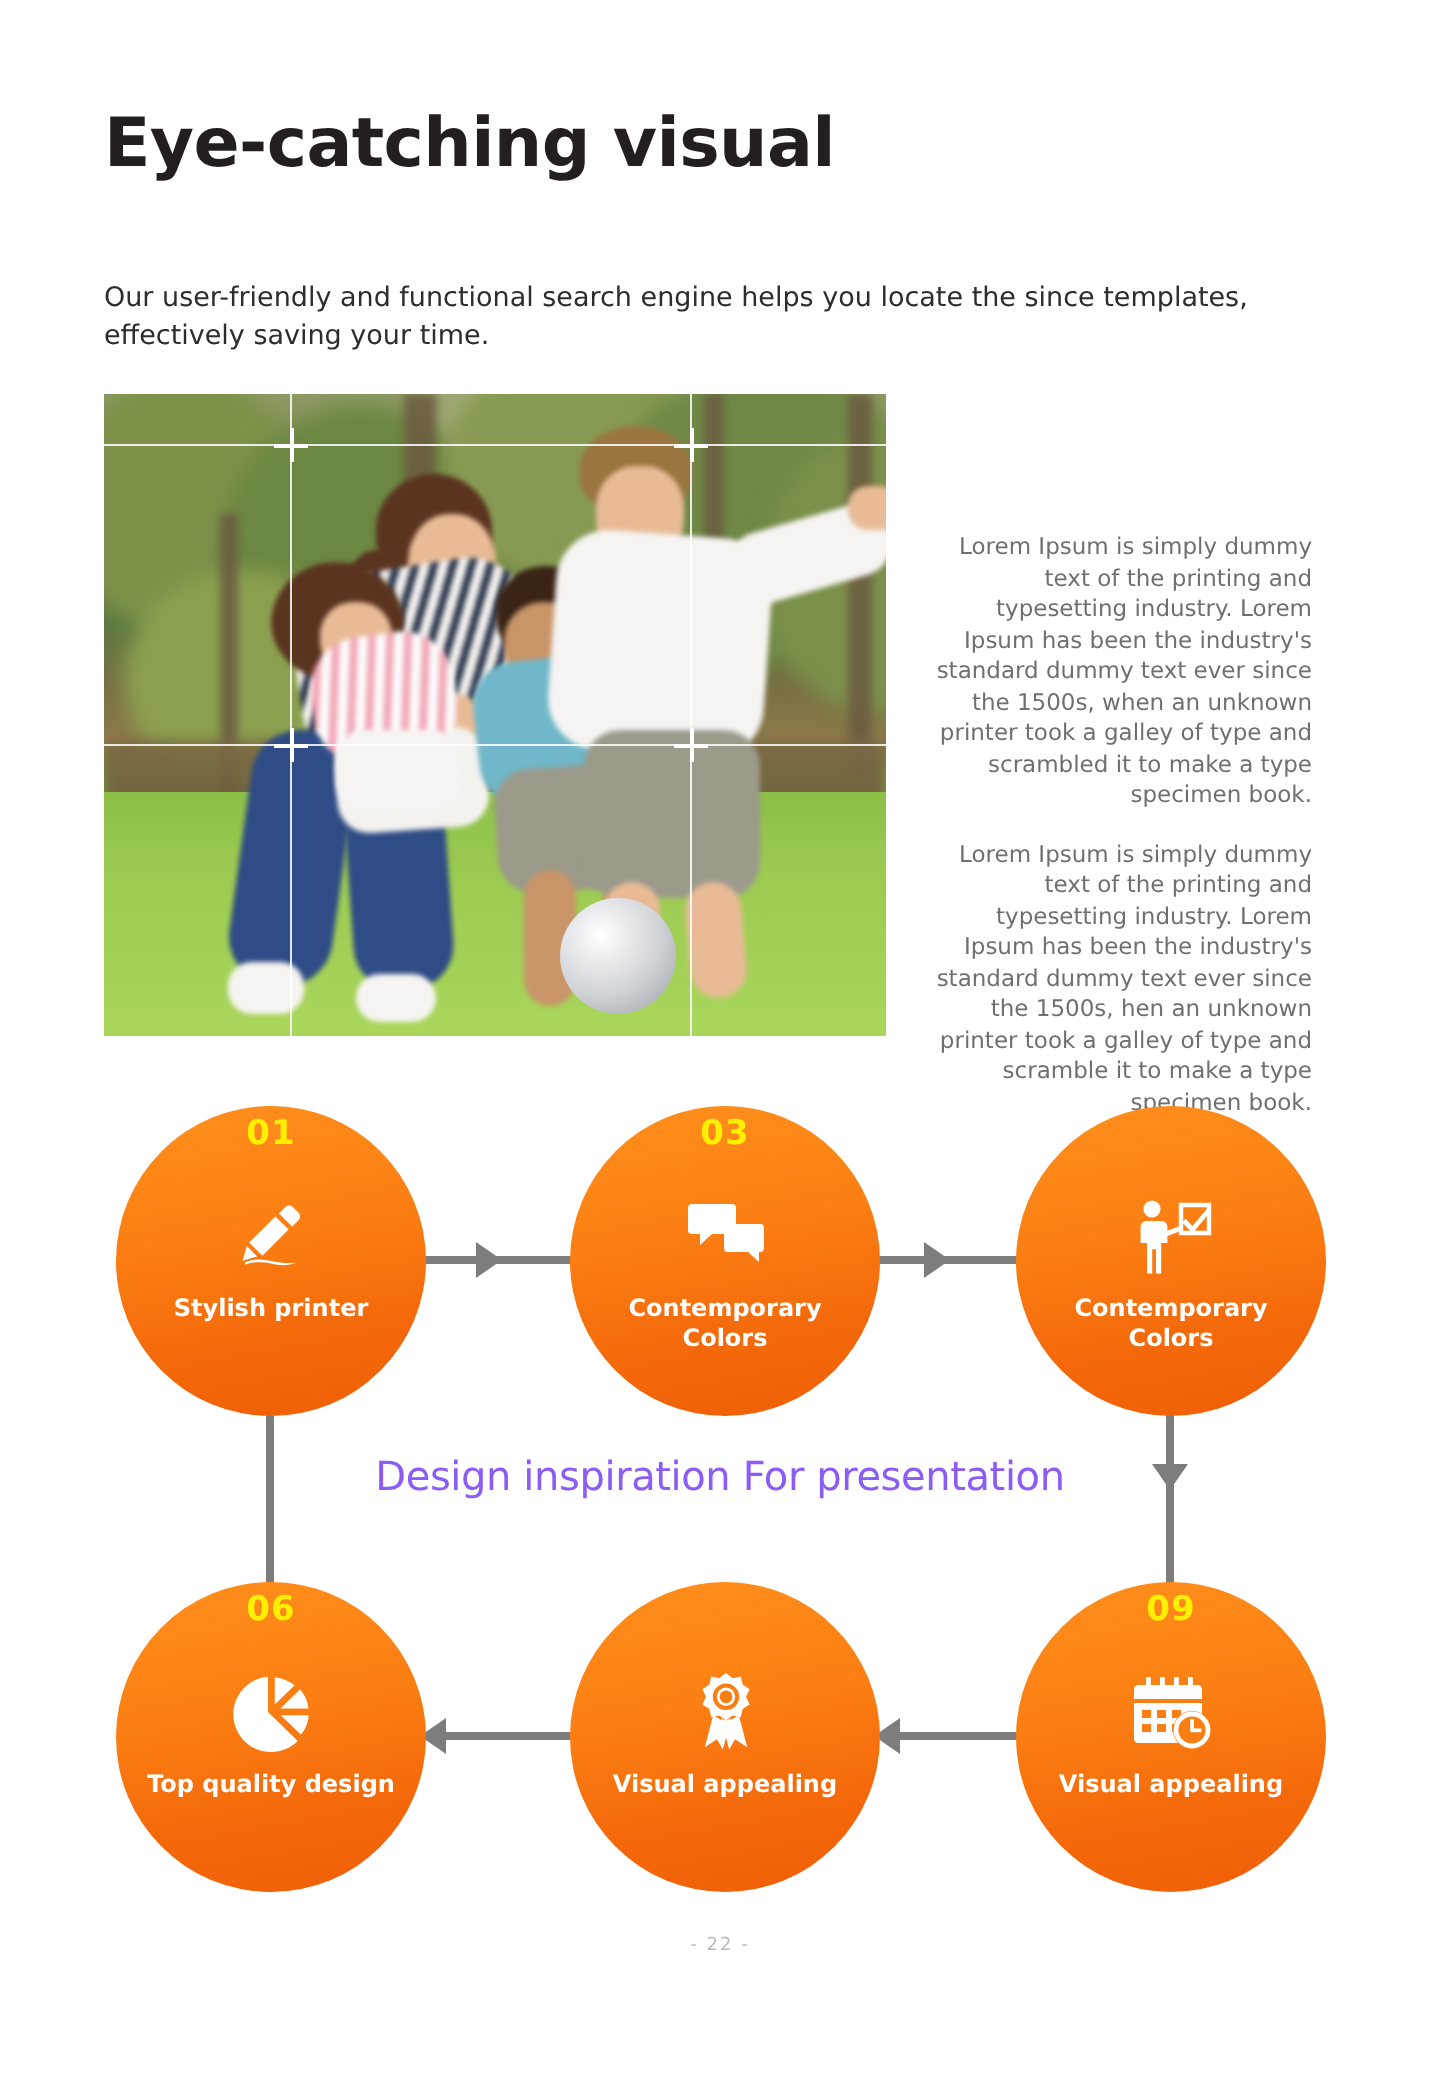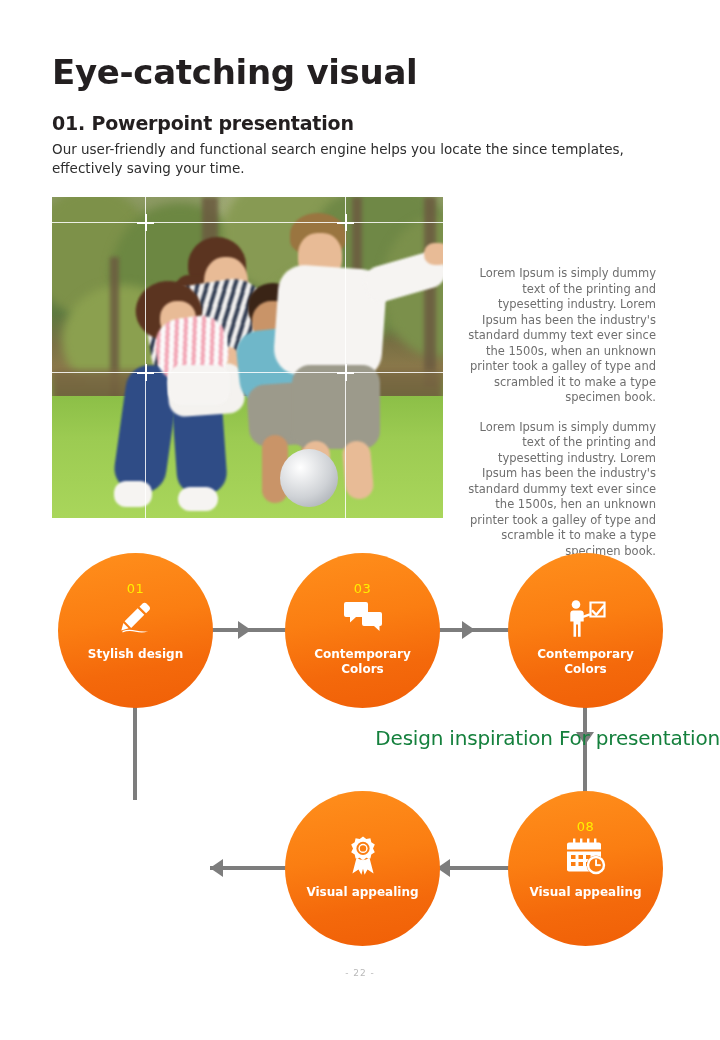--- a/index.html
+++ b/index.html
@@ -199,24 +199,24 @@
     width: 155px;
     height: 155px;
     border-radius: 50%;
     background: linear-gradient(170deg, #ff8f1c 0%, #fb7e12 42%, #f4690b 72%, #f05f07 100%);
     color: #ffffff;
     text-align: center;
     z-index: 3;
   }
   .node .num {
     position: absolute;
-    top: 28px;
+    top: 4px;
     left: 0; right: 0;
-    font-size: 13px;
-    font-weight: 400;
+    font-size: 17px;
+    font-weight: 700;
     color: #ffef00;
     letter-spacing: .5px;
   }
   .node .ico {
     position: absolute;
     top: 44px;
     left: 0; right: 0;
     height: 42px;
     display: flex;
     align-items: center;
@@ -271,24 +271,24 @@
   .arrow.down {
     border-left: 9px solid transparent;
     border-right: 9px solid transparent;
     border-top: 13px solid #7d7d7d;
   }
 
   .center-caption {
     position: absolute;
     left: 0; right: 0;
     top: 186px;
-    text-align: right;
+    text-align: center;
     font-size: 20px;
     font-weight: 400;
-    color: #15803d;
+    color: #8b5cf6;
     letter-spacing: -0.2px;
     z-index: 4;
   }
 
   
   .page-num {
     position: absolute;
     left: 0; right: 0;
     top: 968px;
     text-align: center;
@@ -296,21 +296,20 @@
     color: #b9b9b9;
     letter-spacing: 1px;
   }
 </style>
 </head>
 <body>
 
 <div class="slide">
 
   <div class="page-title">Eye-catching visual</div>
-  <div class="section-title">01. Powerpoint presentation</div>
   <div class="section-sub">Our user-friendly and functional search engine helps you locate the since templates, effectively saving your time.</div>
 
   <div class="photo-wrap">
     <div class="photo">
 
       <div class="tree" style="left:-20px;  top:-10px;  width:120px; height:130px; background:#7d9149;"></div>
       <div class="tree" style="left:58px;   top:6px;    width:140px; height:150px; background:#6c8742;"></div>
       <div class="tree" style="left:170px;  top:-24px;  width:130px; height:120px; background:#879a53;"></div>
       <div class="tree" style="left:255px;  top:-16px;  width:150px; height:150px; background:#6f8846;"></div>
       <div class="tree" style="left:330px;  top:20px;   width:110px; height:140px; background:#7b904b;"></div>
@@ -398,21 +397,21 @@
     <div class="node n1">
       <div class="num">01</div>
       <div class="ico">
         <svg width="40" height="40" viewBox="0 0 40 40" fill="#ffffff">
           <path d="M30.5 5.6c-1.1-1.1-2.8-1.1-3.9 0l-3.1 3.1 6.6 6.6 3.1-3.1c1.1-1.1 1.1-2.8 0-3.9l-2.7-2.7z"></path>
           <path d="M21.7 10.2L8.6 23.3l6.6 6.6 13.1-13.1-6.6-6.6z"></path>
           <path d="M7.4 25l-2.1 7.4 7.3-2.2L7.4 25z"></path>
           <path d="M6.5 34.4c4.3-1.6 8.7-1.6 13.1-.6 4.2 1 8.4 1.3 12.6-.5-4.2.6-8.4.1-12.6-.8-4.4-1-8.8-1.1-13.1.6l0 1.3z"></path>
         </svg>
       </div>
-      <div class="lbl">Stylish design</div>
+      <div class="lbl">Stylish printer</div>
     </div>
 
     <div class="node n2">
       <div class="num">03</div>
       <div class="ico">
         <svg width="40" height="38" viewBox="0 0 40 38" fill="#ffffff">
           <path d="M3 3h20a2 2 0 0 1 2 2v11a2 2 0 0 1-2 2h-10l-6 5.5V18H3a2 2 0 0 1-2-2V5a2 2 0 0 1 2-2z"></path>
           <path d="M37 13H21a2 2 0 0 0-2 2v10a2 2 0 0 0 2 2h10l5.5 5V27H37a2 2 0 0 0 2-2V15a2 2 0 0 0-2-2z"></path>
         </svg>
       </div>
@@ -426,21 +425,21 @@
           <path d="M6.2 12.5h9.6c1.6 0 2.9 1.3 2.9 2.9v8.1h-3.1v15.2h-2.6V26.6h-1.9v12.1H8.5V23.5H5.3v-8.1c0-1.6 1.3-2.9 2.9-2.9z"></path>
           <path d="M17.5 17.8l7-2.6.8 2.3-7 2.6z"></path>
           <path d="M25.5 4.5h14v14h-14z" fill="none" stroke="#ffffff" stroke-width="2.2"></path>
           <path d="M27.8 11.4l3.4 3.6 7-8.2 1.6 1.6-8.5 10.2-5.3-5.5z"></path>
         </svg>
       </div>
       <div class="lbl">Contemporary Colors</div>
     </div>
 
     <div class="node n4">
-      <div class="num">08</div>
+      <div class="num">09</div>
       <div class="ico">
         <svg width="42" height="40" viewBox="0 0 42 40" fill="#ffffff">
           <path d="M8 2.5h2.4v6H8z"></path>
             <path d="M15 2.5h2.4v6H15z"></path>
           <path d="M22 2.5h2.4v6H22z"></path>
             <path d="M29 2.5h2.4v6H29z"></path>
           <path d="M4 6.5h30c1.1 0 2 .9 2 2v5H2v-5c0-1.1.9-2 2-2z"></path>
           <path d="M2 15.5h34v18c0 1.1-.9 2-2 2H4c-1.1 0-2-.9-2-2v-18z"></path>
           <g fill="#fb7e12">
             <rect x="6" y="19" width="4.5" height="4"></rect>
@@ -466,18 +465,30 @@
           <circle cx="19" cy="13.4" r="6.6" fill="#fb7e12"></circle>
           <circle cx="19" cy="13.4" r="4.6" fill="#ffffff"></circle>
           <circle cx="19" cy="13.4" r="3.2" fill="#fb7e12"></circle>
           <path d="M12.6 22.6l-4.2 16 6.1-4 2.9 5.1 4.1-15.4-3.6 1.4-5.3-3.1z"></path>
           <path d="M25.4 22.6l4.2 16-6.1-4-2.9 5.1-4.1-15.4 3.6 1.4 5.3-3.1z"></path>
         </svg>
       </div>
       <div class="lbl">Visual appealing</div>
     </div>
 
+    <div class="node n6">
+      <div class="num">06</div>
+      <div class="ico">
+        <svg width="42" height="40" viewBox="0 0 42 40" fill="#ffffff">
+          <path d="M19 20V2.4C9.3 3.2 1.7 11.3 1.7 21.2c0 10.4 8.5 18.8 18.9 18.8 5.2 0 9.9-2.1 13.3-5.5L19 20z"></path>
+          <path d="M22.4 2.6v13.6l9.9-9.6c-2.8-2.2-6.2-3.6-9.9-4z"></path>
+          <path d="M35 8.7l-9.8 9.5h14c-.3-3.6-1.8-6.9-4.2-9.5z"></path>
+          <path d="M25.4 21.6l10 9.7c2.3-2.6 3.7-5.9 3.9-9.7h-13.9z"></path>
+        </svg>
+      </div>
+      <div class="lbl">Top quality design</div>
+    </div>
 
     <div class="center-caption">Design inspiration For presentation</div>
   </div>
 
   <div class="page-num">- 22 -</div>
 </div>
 
 </body></html>

